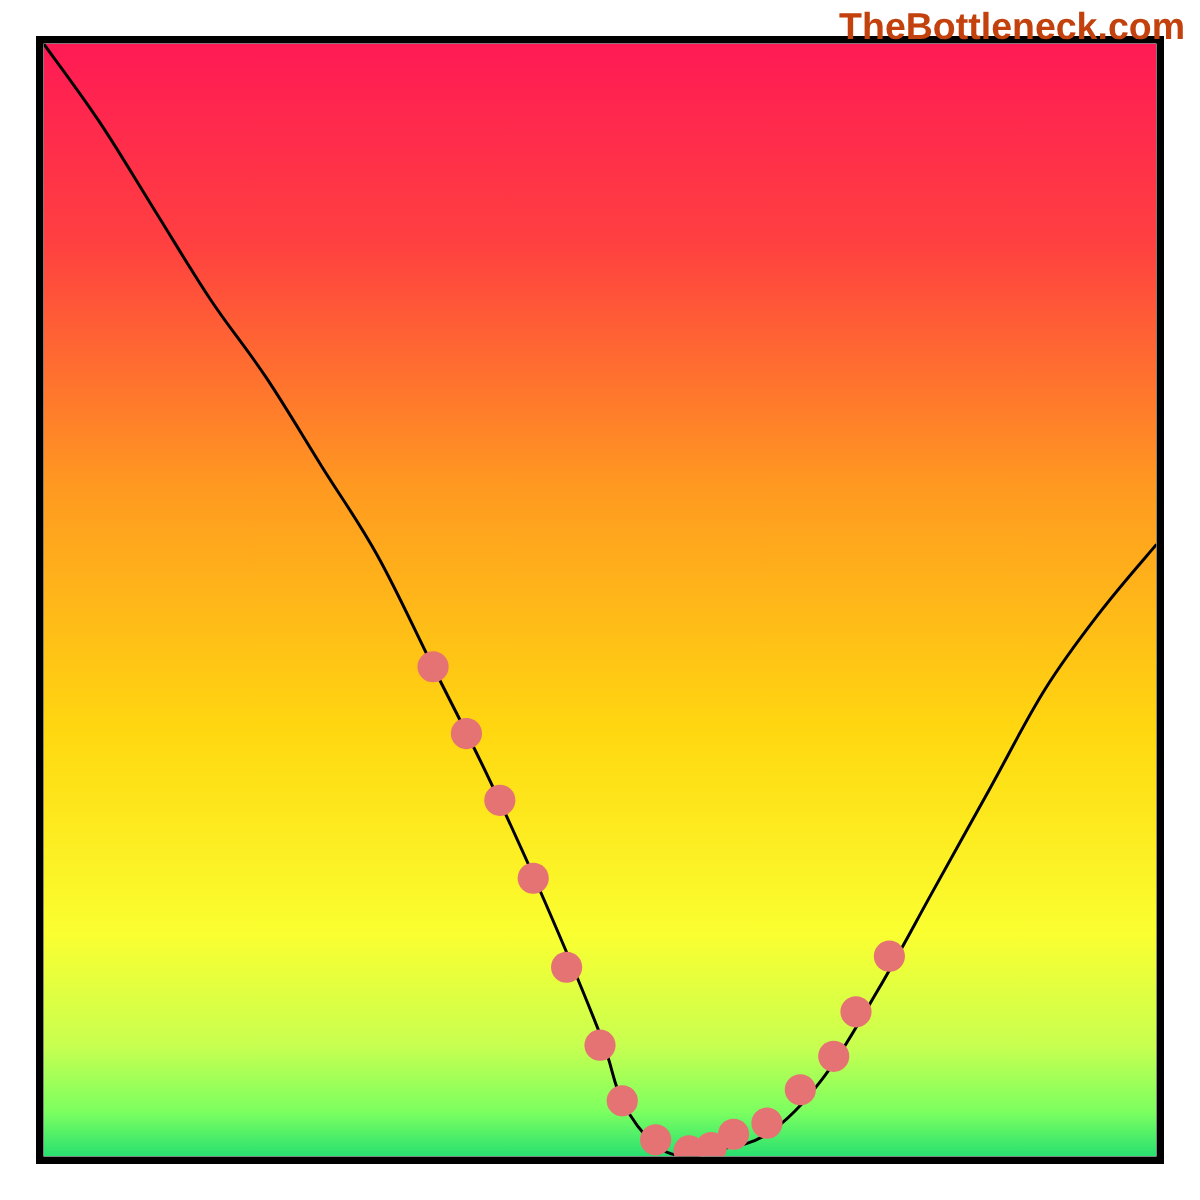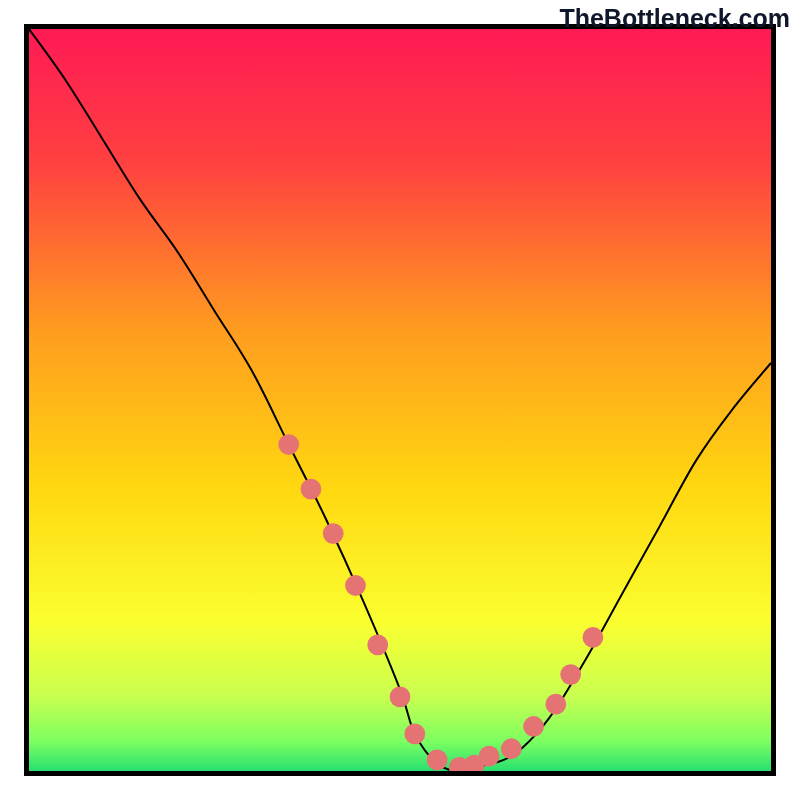--- a/index.html
+++ b/index.html
@@ -10,21 +10,21 @@
     height: 800px;
     position: relative;
     font-family: Arial, sans-serif;
   }
   .watermark {
     position: absolute;
     top: 4px;
     right: 10px;
     font-size: 25px;
     font-weight: bold;
-    color: #0f172a;
+    color: #c2410c;
     z-index: 10;
   }
   .plot {
     position: absolute;
     top: 24px;
     bottom: 24px;
     left: 24px;
     right: 24px;
     border: 5px solid #000;
     box-sizing: border-box;

